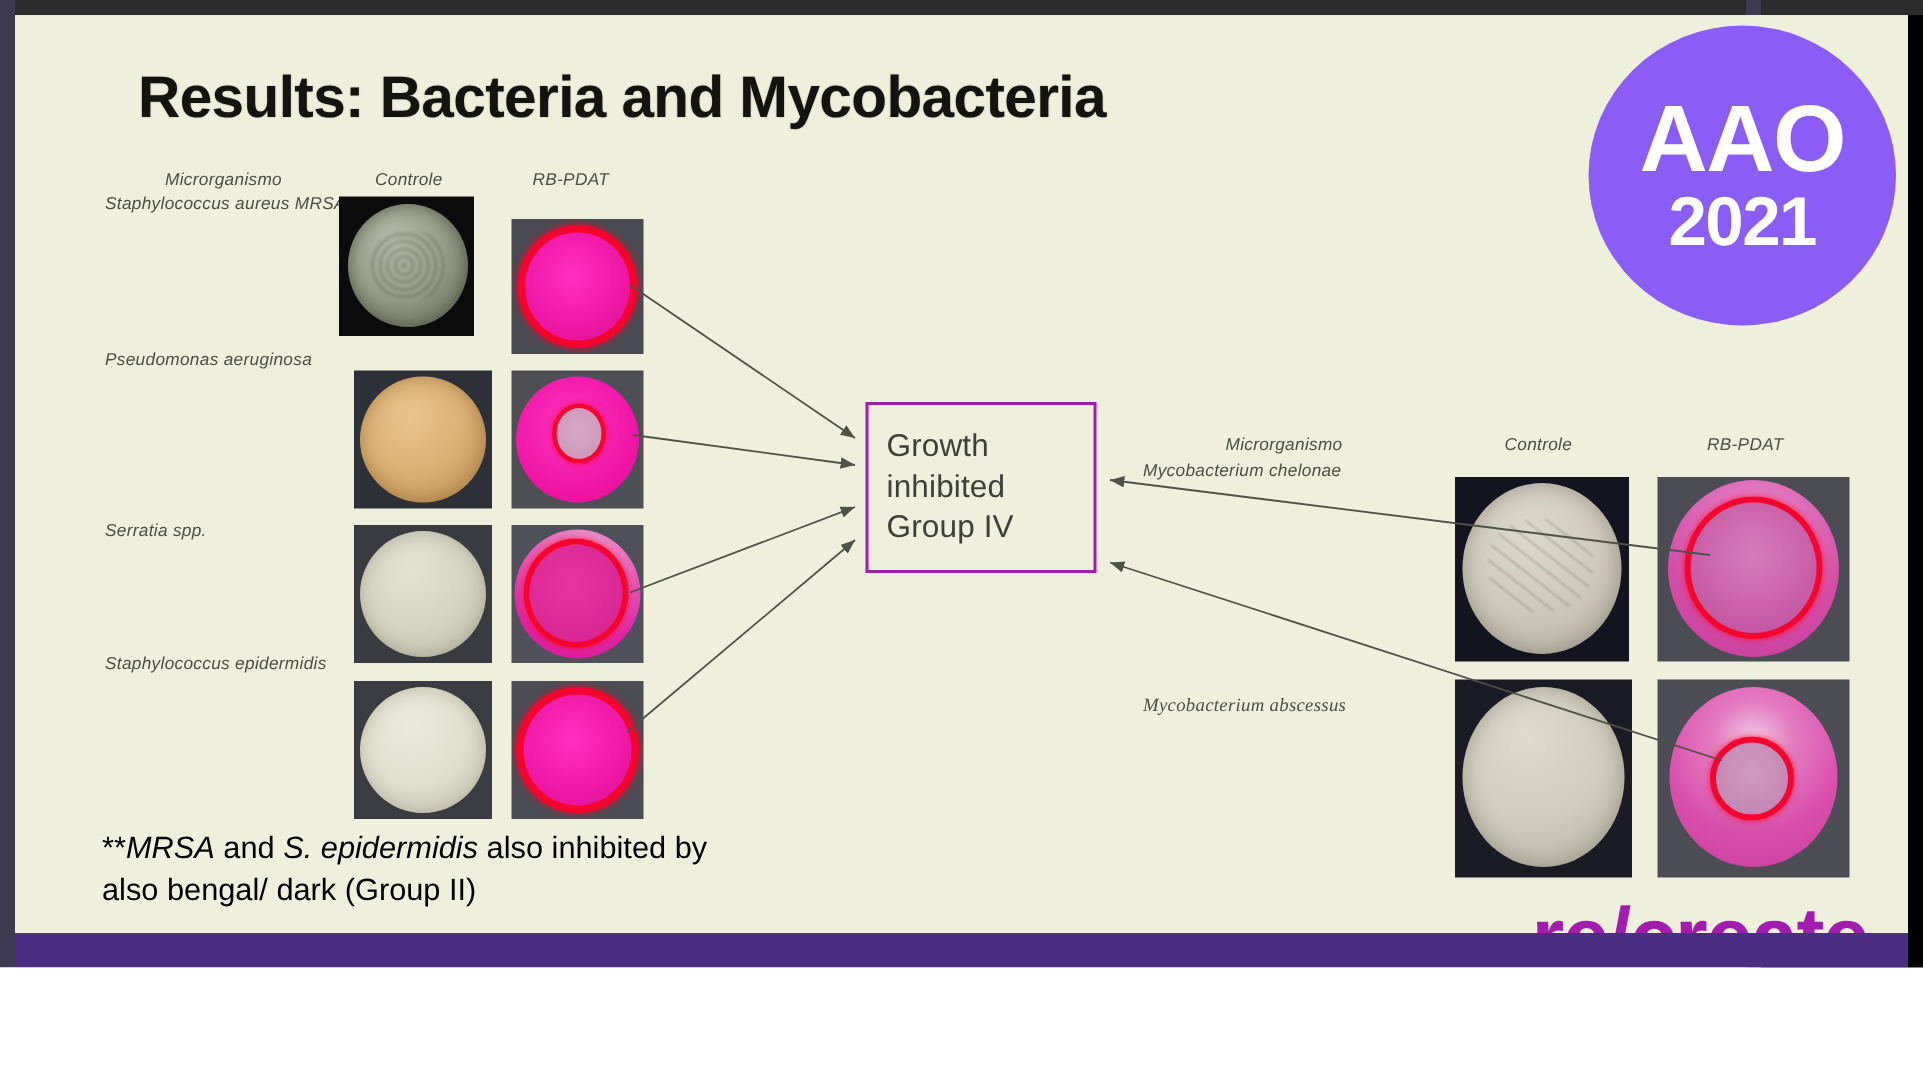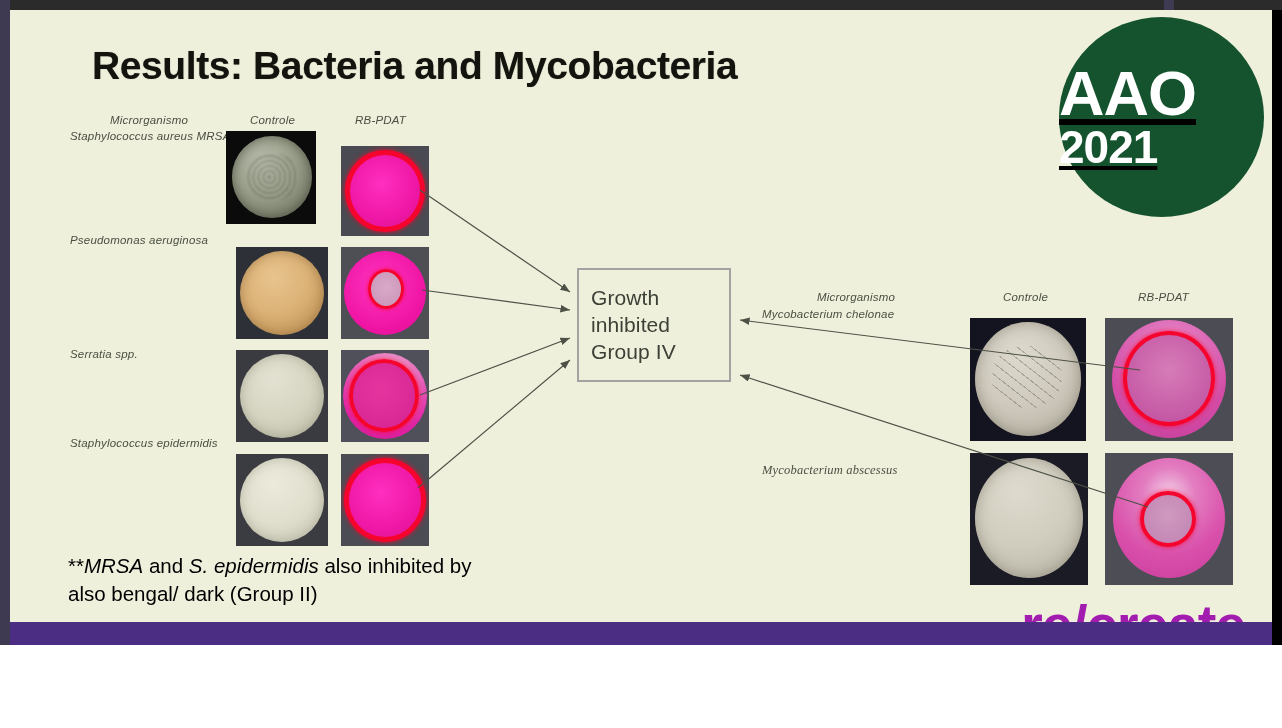--- a/index.html
+++ b/index.html
@@ -13,36 +13,36 @@
   .strip-right{position:absolute;right:0;top:0;width:10px;height:645px;background:#3d3a52;}
 
   
   .slide{position:absolute;left:10px;top:10px;width:1262px;height:612px;background:#eff0dc;overflow:hidden;}
   .slide-underline{position:absolute;left:10px;top:622px;width:1262px;height:23px;background:#4b2d84;}
 
   
   .title{position:absolute;left:92px;top:44px;font-size:39px;font-weight:bold;color:#14140f;letter-spacing:-0.4px;font-family:"Liberation Sans",sans-serif;text-shadow:0 0 1px rgba(0,0,0,.35);}
 
   
-  .aao-badge{position:absolute;left:1059px;top:17px;width:205px;height:200px;border-radius:50%;background:#14532d;
-             display:flex;flex-direction:column;align-items:flex-start;justify-content:center;text-decoration:underline;}
+  .aao-badge{position:absolute;left:1059px;top:17px;width:205px;height:200px;border-radius:50%;background:#8b5cf6;
+             display:flex;flex-direction:column;align-items:center;justify-content:center;}
   .aao-badge .l1{color:#fff;font-size:63px;font-weight:bold;line-height:0.95;letter-spacing:-1px;}
   .aao-badge .l2{color:#fff;font-size:46px;font-weight:bold;line-height:1.0;letter-spacing:-1px;}
 
   
   .lbl{position:absolute;color:#4a4f42;font-size:11.5px;font-style:italic;white-space:nowrap;
        letter-spacing:.2px;filter:blur(.35px);}
   .lbl.sharp{filter:blur(.15px);}
 
   
   .tile{position:absolute;overflow:hidden;}
   .dish{position:absolute;border-radius:50%;}
 
   
-  .centerbox{position:absolute;left:577px;top:268px;width:150px;height:110px;border:2px solid #a3a3a3;background:#eff0dc;}
+  .centerbox{position:absolute;left:577px;top:268px;width:150px;height:110px;border:2px solid #a21caf;background:#eff0dc;}
   .centerbox .txt{position:absolute;left:12px;top:14px;color:#3c4036;font-size:21px;line-height:27px;letter-spacing:.1px;}
 
   
   .footnote{position:absolute;left:68px;top:552px;width:520px;color:#000000;font-size:20.5px;line-height:28px;}
   .footnote i{font-style:italic;}
 
   
   .recreate{position:absolute;left:1021px;top:592px;font-size:56px;font-weight:bold;color:#a21caf;letter-spacing:-1px;}
 
   

